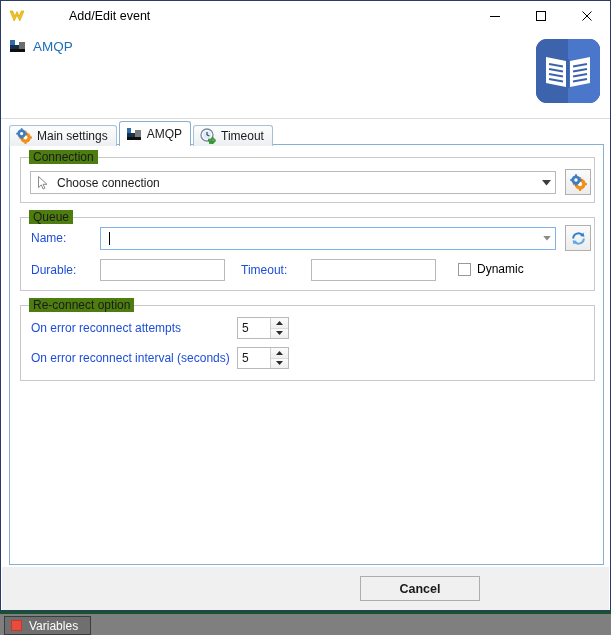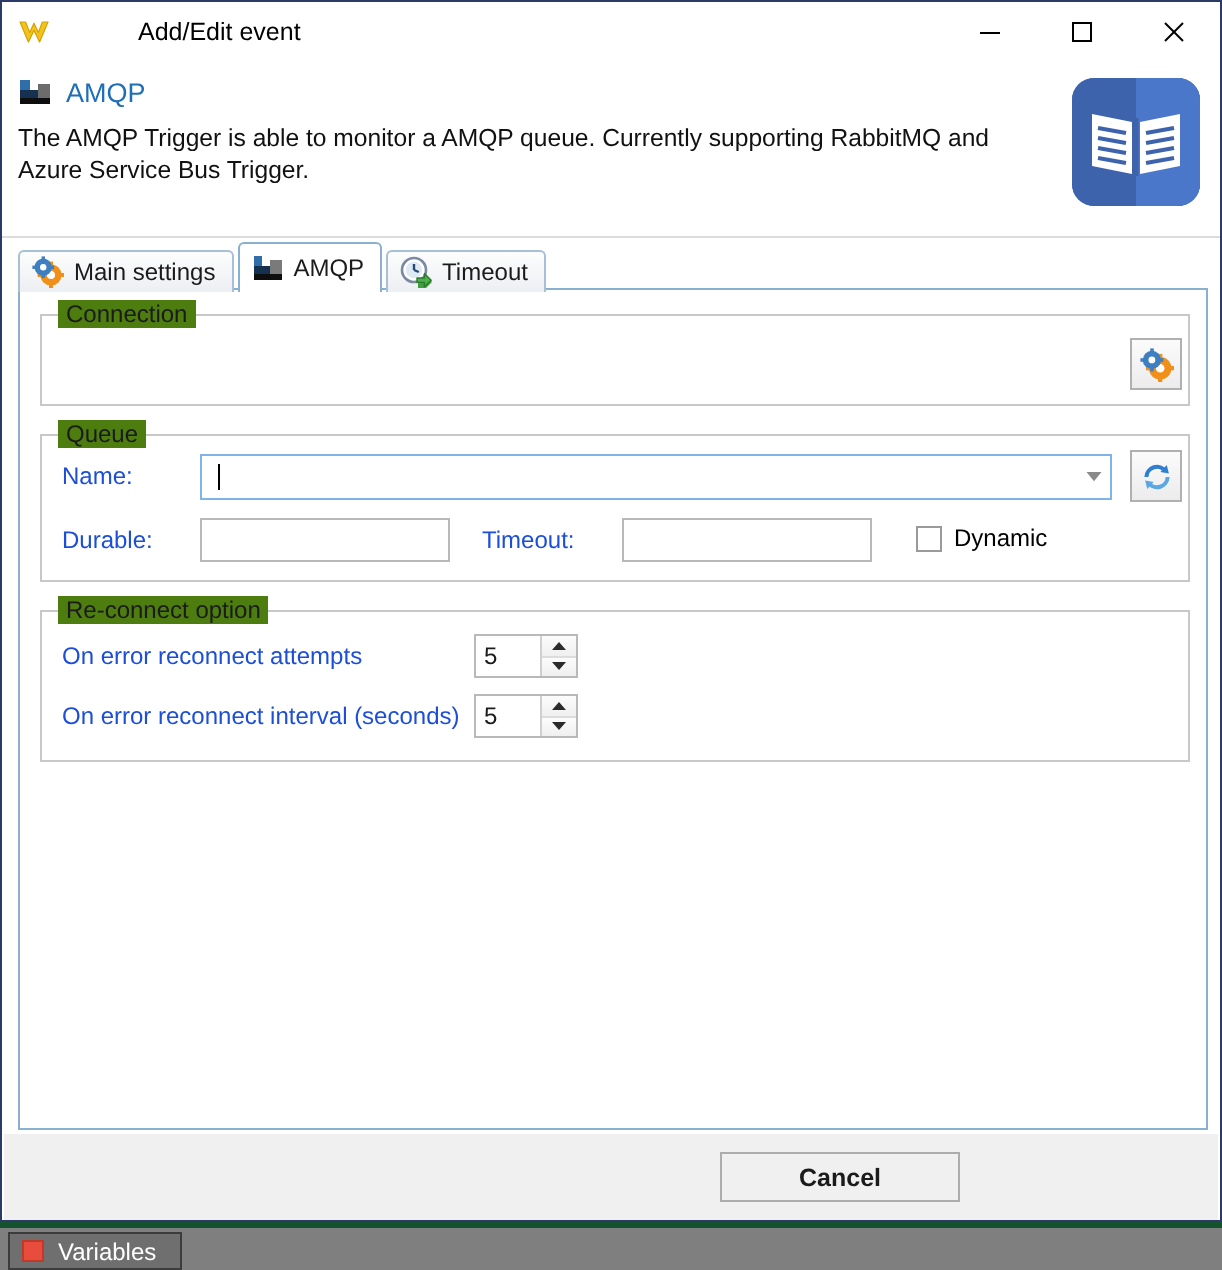--- a/index.html
+++ b/index.html
@@ -375,21 +375,20 @@
     <div class="header-title-row">
       <svg class="header-icon-small" viewBox="0 0 17 15">
         <rect x="0.5" y="0.5" width="16" height="14" fill="#ffffff" stroke="#ffffff"></rect>
         <polygon points="1,13 16,13 16,10 1,10" fill="#0e0e0e"></polygon>
         <polygon points="1,10 10,10 10,6 1,6" fill="#16304f"></polygon>
         <polygon points="1,6 6,6 6,1 1,1" fill="#2f6ea8"></polygon>
         <polygon points="10,10 16,10 16,3 10,3" fill="#6c6c6c"></polygon>
       </svg>
       <span class="header-title">AMQP</span>
     </div>
-    <div class="header-desc">The AMQP Trigger is able to monitor a AMQP queue. Currently supporting RabbitMQ and Azure Service Bus Trigger.</div>
     <div class="header-badge">
       <svg width="64" height="64" viewBox="0 0 64 64">
         <rect x="0" y="0" width="64" height="64" fill="#3e63ad"></rect>
         <rect x="32" y="0" width="32" height="64" fill="#4a77c9"></rect>
         <path d="M10 18 L30 22 L30 48 L10 44 Z" fill="#ffffff"></path>
         <path d="M54 18 L34 22 L34 48 L54 44 Z" fill="#ffffff"></path>
         <g stroke="#3e63ad" stroke-width="2">
           <line x1="13" y1="25" x2="27" y2="27.5"></line>
           <line x1="13" y1="30" x2="27" y2="32.5"></line>
           <line x1="13" y1="35" x2="27" y2="37.5"></line>
@@ -450,20 +449,31 @@
       <span>Timeout</span>
     </div>
 
   </div>
 
   <div class="panel">
 
     <div class="group" style="left:10px; top:12px; width:575px; height:46px;">
       <span class="group-label">Connection</span>
 
+      <div class="combo" style="left:9px; top:13px; width:526px; height:23px;">
+        <svg class="combo-icon" viewBox="0 0 16 16">
+          <path d="M3.5 1.5 L3.5 12.6 L6.3 9.9 L8.1 14 L9.9 13.2 L8.1 9.3 L12 9.3 Z" fill="#ffffff" stroke="#8a8a8a" stroke-width="1"></path>
+        </svg>
+        <span class="combo-text">Choose connection</span>
+        <span class="combo-arrow">
+          <svg width="9" height="6" viewBox="0 0 9 6">
+            <polygon points="0,0 9,0 4.5,5.5" fill="#3c3c3c"></polygon>
+          </svg>
+        </span>
+      </div>
 
       <div class="toolbtn" style="left:544px; top:11px; width:26px; height:26px;">
         <svg width="17" height="17" viewBox="0 0 16 16">
           <circle cx="9.5" cy="9.5" r="5.3" fill="#f0901b"></circle>
           <circle cx="9.5" cy="9.5" r="2" fill="#ffffff"></circle>
           <g fill="#f0901b">
             <rect x="8.5" y="2.8" width="2" height="3"></rect>
             <rect x="8.5" y="13.2" width="2" height="3"></rect>
             <rect x="2.8" y="8.5" width="3" height="2"></rect>
             <rect x="13.2" y="8.5" width="3" height="2"></rect>

